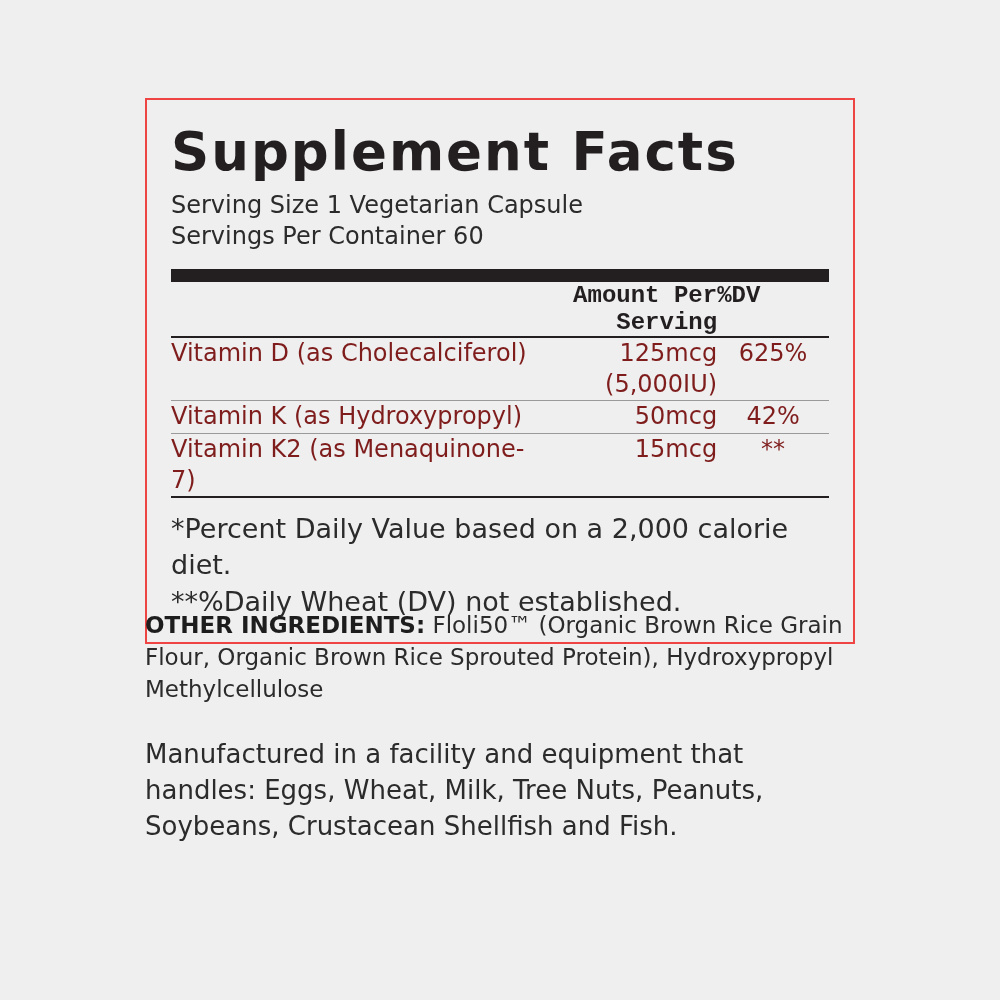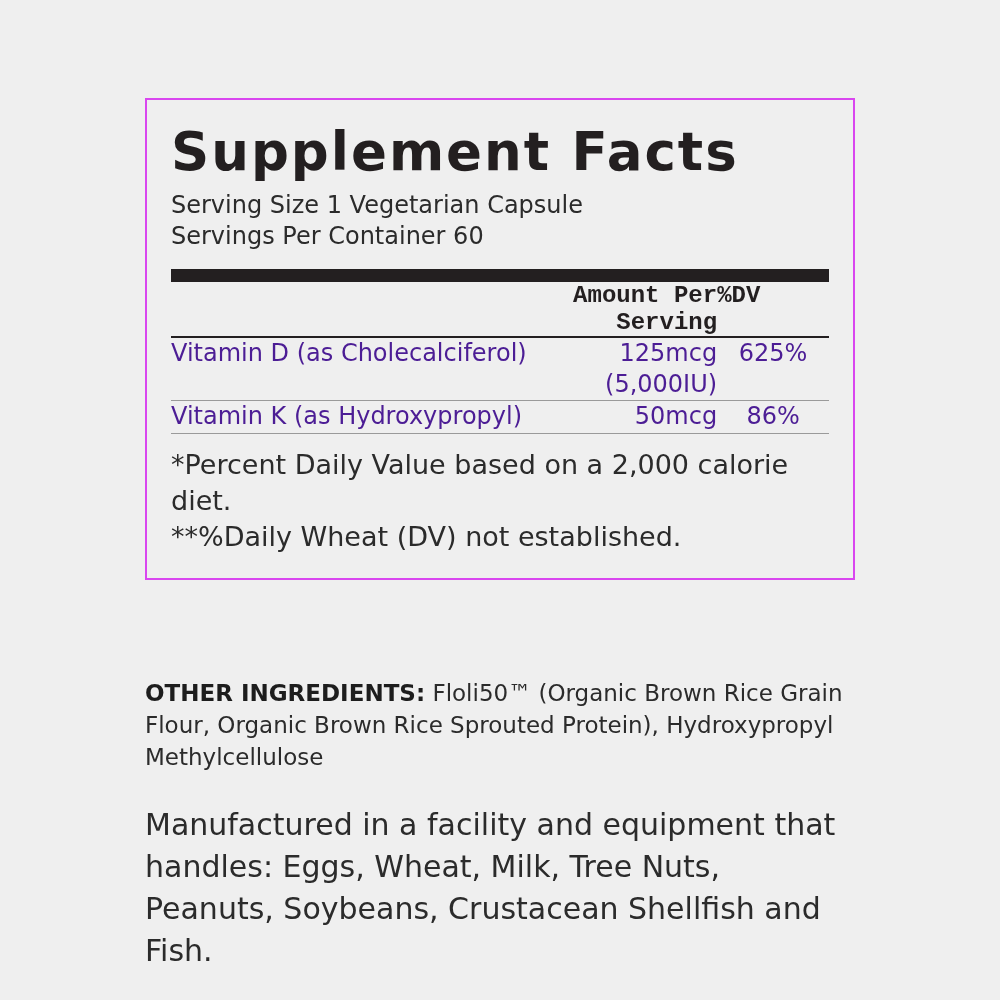--- a/index.html
+++ b/index.html
@@ -21,21 +21,21 @@
     box-sizing: border-box;
   }
 
   
   .panel {
     position: absolute;
     left: 145px;
     top: 98px;
     width: 710px;
     box-sizing: border-box;
-    border: 2px solid #d946ef;
+    border: 2px solid #ef4444;
     background: #efefef;
     padding: 18px 24px 22px 24px;
   }
   .sf-title {
     font-size: 53px;
     line-height: 1.05;
     font-weight: 700;
     letter-spacing: 2.0px;
     color: #231f20;
     margin: 6px 0 10px 0;
@@ -72,21 +72,21 @@
     color: #231f20;
     border-bottom: 2px solid #231f20;
     font-family: Liberation Mono, monospace;
   }
   .hdr-amt { text-align: right; }
   .hdr-dv  { text-align: left; }
 
   .nutrient-row td {
     font-size: 24px;
     line-height: 1.30;
-    color: #4c1d95;
+    color: #7f1d1d;
     padding: 11px 0 11px 0;
     border-bottom: 1px solid #9a9a9a;
   }
   .nutrient-row.last td {
     border-bottom: 2px solid #231f20;
   }
   .amt { text-align: right; white-space: nowrap; }
   .dv  { text-align: center; white-space: nowrap; }
   .amt-second {
     display: block;
@@ -102,35 +102,35 @@
     margin-top: 13px;
     font-size: 27px;
     line-height: 1.35;
     color: #2b2b2b;
   }
 
   
   .below {
     position: absolute;
     left: 145px;
-    top: 677px;
+    top: 609px;
     width: 712px;
   }
   .other-ing {
     font-size: 23px;
     line-height: 1.40;
     color: #2b2b2b;
   }
   .other-ing b {
     font-weight: 700;
     color: #1d1d1d;
   }
   .manufactured {
     margin-top: 30px;
-    font-size: 30px;
+    font-size: 26px;
     line-height: 1.40;
     color: #2b2b2b;
   }
 </style>
 </head>
 <body>
 
 <div class="page">
 
   <div class="panel">
@@ -160,23 +160,28 @@
           <td class="amt">
             <span>125mcg</span>
             <span class="amt-second">(5,000IU)</span>
           </td>
           <td class="dv">625%</td>
         </tr>
 
         <tr class="nutrient-row">
           <td>Vitamin K (as Hydroxypropyl)</td>
           <td class="amt">50mcg</td>
-          <td class="dv">86%</td>
+          <td class="dv">42%</td>
         </tr>
 
+        <tr class="nutrient-row last">
+          <td>Vitamin K2 (as Menaquinone-7)</td>
+          <td class="amt">15mcg</td>
+          <td class="dv dv-stars">**</td>
+        </tr>
       </tbody>
     </table>
 
     <div class="footnotes">
       <div>*Percent Daily Value based on a 2,000 calorie diet.</div>
       <div>**%Daily Wheat (DV) not established.</div>
     </div>
   </div>
 
   <div class="below">

